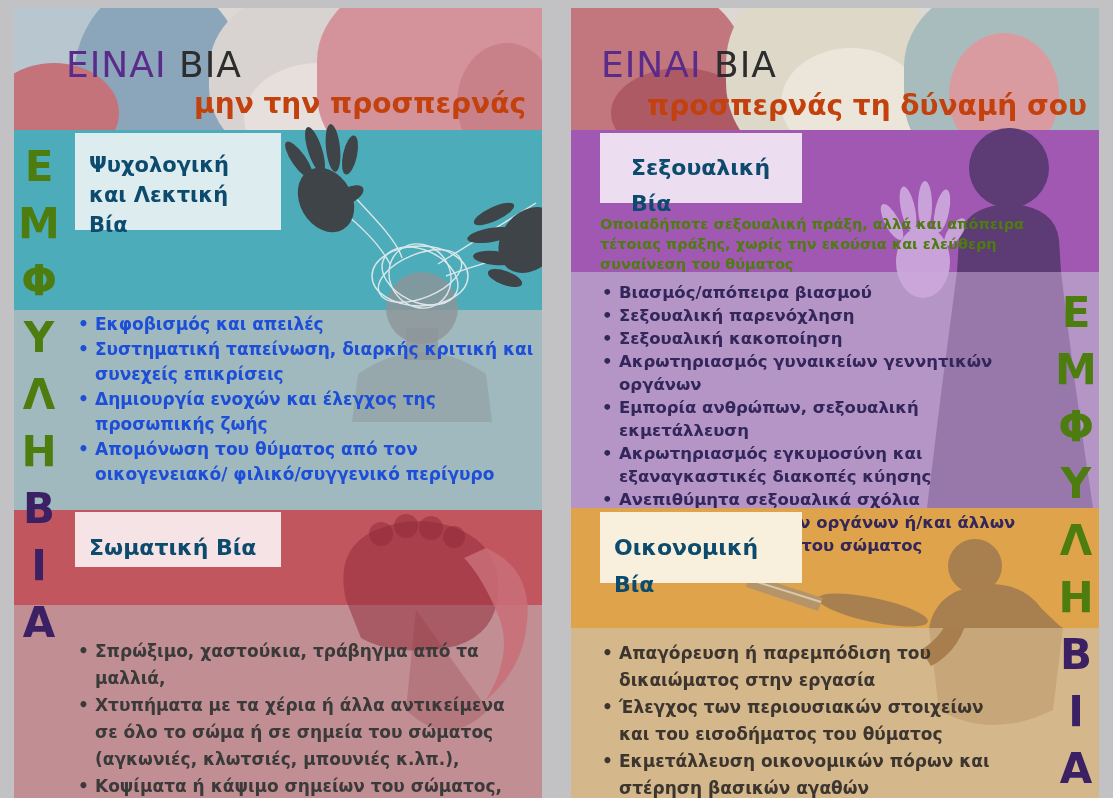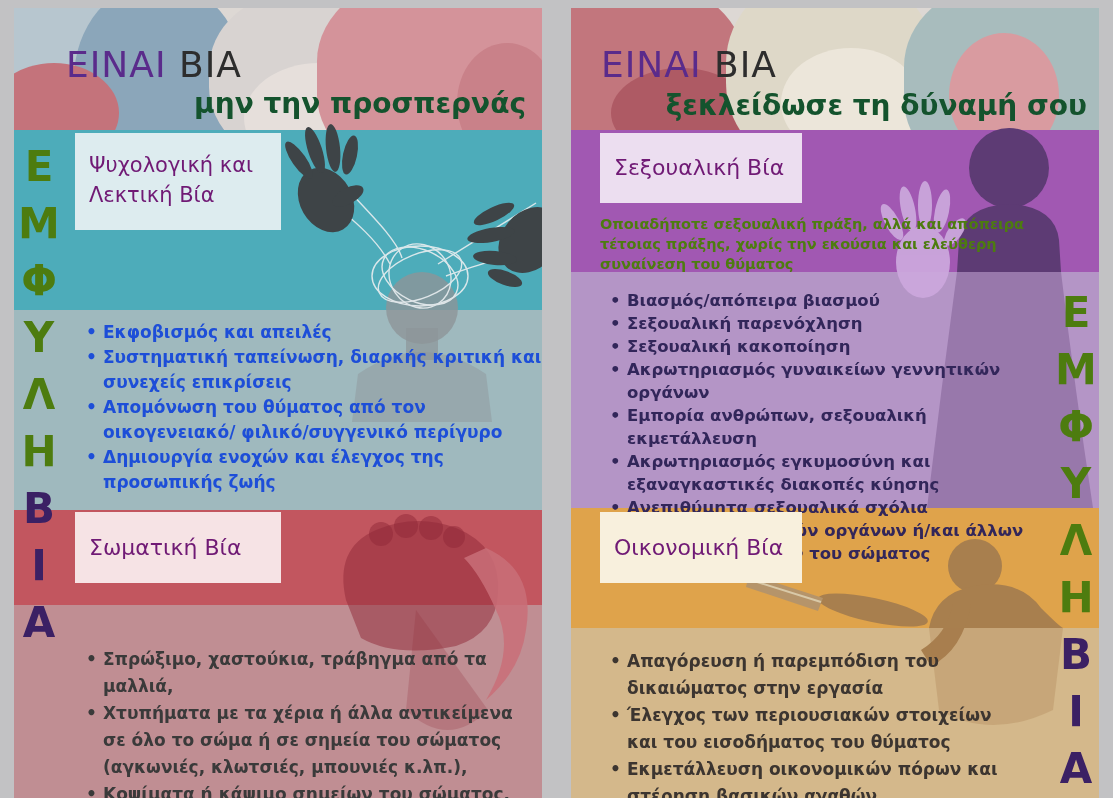--- a/index.html
+++ b/index.html
@@ -12,52 +12,52 @@
   
   .pheader{position:absolute;left:0;top:0;width:528px;height:122px;overflow:hidden;}
   .blob{position:absolute;}
 
   .ptitle{position:absolute;top:36px;font-size:36px;letter-spacing:1px;color:#2d2d2d;white-space:nowrap;}
   .ptitle .t1{color:#5a2b8b;}
   .ptitle .t2{color:#2d2d2d;}
   #panel-left  .ptitle{left:52px;}
   #panel-right .ptitle{left:30px;}
   .ptagline{position:absolute;top:79px;right:16px;left:0;text-align:right;
-            font-size:28px;font-weight:700;color:#14532d;white-space:nowrap;}
+            font-size:28px;font-weight:700;color:#c2410c;white-space:nowrap;}
   #panel-right .ptagline{top:81px;right:12px;}
 
   
   .sec{position:absolute;left:0;width:528px;}
   #sec-teal   {top:122px;height:180px;background:#4dacba;}
   #band-gray  {top:302px;height:200px;background:#9fb9be;}
   #sec-red    {top:502px;height:95px; background:#c2565f;}
   #band-pink  {top:597px;height:193px;background:#c08e93;}
   #sec-purple {top:122px;height:142px;background:#a158b2;}
   #band-lilac {top:264px;height:236px;background:#b495c6;}
   #sec-orange {top:500px;height:120px;background:#dfa34b;}
   #band-tan   {top:620px;height:170px;background:#d4b88b;}
 
   .illus{position:absolute;left:0;top:0;width:528px;height:790px;pointer-events:none;}
 
   
-  .labelbox{position:absolute;color:#701a75;font-weight:400;box-sizing:border-box;}
+  .labelbox{position:absolute;color:#0c4a6e;font-weight:700;box-sizing:border-box;}
   #label-psych {left:61px;top:125px;width:206px;height:97px;background:#ddecef;
                 font-size:21px;line-height:30px;padding:17px 14px;}
-  #label-somat {left:61px;top:504px;width:206px;height:71px;background:#f6e3e5;
+  #label-somat {left:61px;top:504px;width:206px;height:55px;background:#f6e3e5;
                 font-size:22px;line-height:37px;padding:17px 14px;}
   #label-sex   {left:29px;top:125px;width:202px;height:70px;background:#ecdef0;
-                font-size:22px;line-height:36px;padding:17px 14px;}
+                font-size:22px;line-height:36px;padding:17px 31px;}
   #label-econ  {left:29px;top:504px;width:202px;height:71px;background:#f8f0dd;
                 font-size:22px;line-height:37px;padding:17px 14px;}
 
   .desc{position:absolute;left:29px;top:206px;width:474px;font-size:14.5px;font-weight:700;
         color:#4d7c0f;line-height:20px;}
 
   
-  ul.blist{position:absolute;margin:8px;padding:0;list-style:none;font-weight:700;}
+  ul.blist{position:absolute;margin:0;padding:0;list-style:none;font-weight:700;}
   ul.blist li{position:relative;padding-left:17px;}
   ul.blist li::before{content:"•";position:absolute;left:0;top:0;}
   #list-psych{left:64px;top:304px;width:456px;font-size:17px;line-height:25px;color:#1d4ed8;}
   #list-somat{left:64px;top:630px;width:452px;font-size:17px;line-height:27px;color:#3a3a3a;}
   #list-sex  {left:31px;top:273px;width:424px;font-size:16.5px;line-height:23px;color:#32265a;}
   #list-econ {left:31px;top:632px;width:400px;font-size:17px;line-height:27px;color:#3c3530;}
 
   
   .vcol{position:absolute;width:46px;text-align:center;font-weight:700;font-size:42px;
         line-height:57px;word-break:break-all;}
@@ -130,22 +130,22 @@
         <path d="M472,540 Q522,562 512,622 Q507,662 472,692 Q502,642 482,602 Q466,566 450,550 Z" fill="#c96f78" opacity="0.85"></path>
         <path d="M402,602 L474,702 Q434,742 392,702 Z" fill="#8f2837" opacity="0.22"></path>
       </g>
     </svg>
 
     <div class="labelbox" id="label-psych">Ψυχολογική και Λεκτική Βία</div>
 
     <ul class="blist" id="list-psych">
       <li>Εκφοβισμός και απειλές</li>
       <li>Συστηματική ταπείνωση, διαρκής κριτική και συνεχείς επικρίσεις</li>
+      <li>Δημιουργία ενοχών και έλεγχος της προσωπικής ζωής</li>
       <li>Απομόνωση του θύματος από τον οικογενειακό/ φιλικό/συγγενικό περίγυρο</li>
-      <li>Δημιουργία ενοχών και έλεγχος της προσωπικής ζωής</li>
     </ul>
 
     <div class="labelbox" id="label-somat">Σωματική Βία</div>
 
     <ul class="blist" id="list-somat">
       <li>Σπρώξιμο, χαστούκια, τράβηγμα από τα μαλλιά,</li>
       <li>Χτυπήματα με τα χέρια ή άλλα αντικείμενα σε όλο το σώμα ή σε σημεία του σώματος (αγκωνιές, κλωτσιές, μπουνιές κ.λπ.),</li>
       <li>Κοψίματα ή κάψιμο σημείων του σώματος,</li>
 
     </ul>
@@ -233,16 +233,16 @@
     <div class="vcol" id="vcol-right">
       <div class="vmag">ΕΜΦΥΛΗ</div>
       <div class="vdark">ΒΙΑ</div>
     </div>
 
     <div class="ptitle">
       <span class="t1">ΕΙΝΑΙ</span>
       <span> </span>
       <span class="t2">ΒΙΑ</span>
     </div>
-    <div class="ptagline">ξεκλείδωσε τη δύναμή σου</div>
+    <div class="ptagline">προσπερνάς τη δύναμή σου</div>
   </div>
 
 </div>
 
 </body></html>

